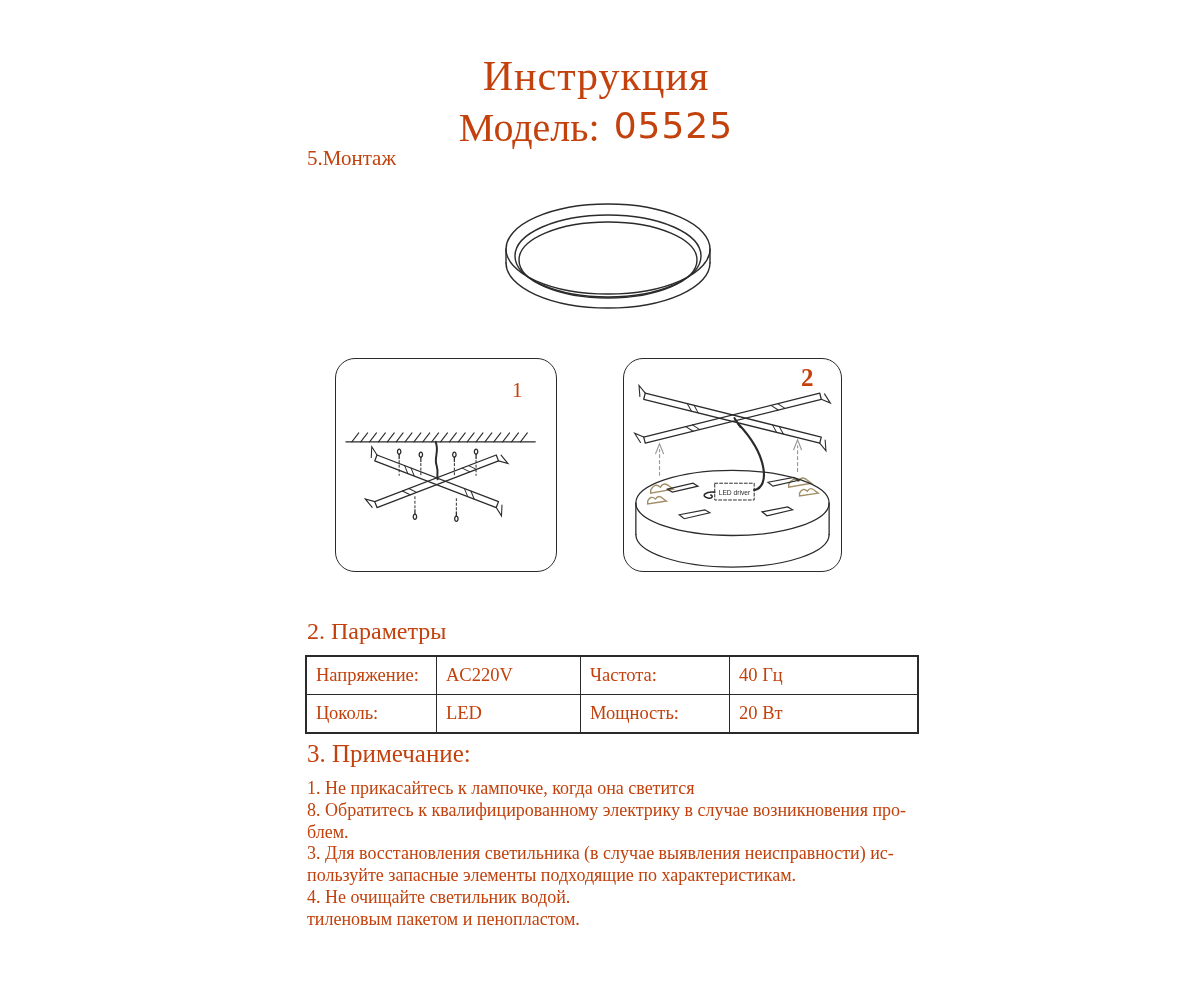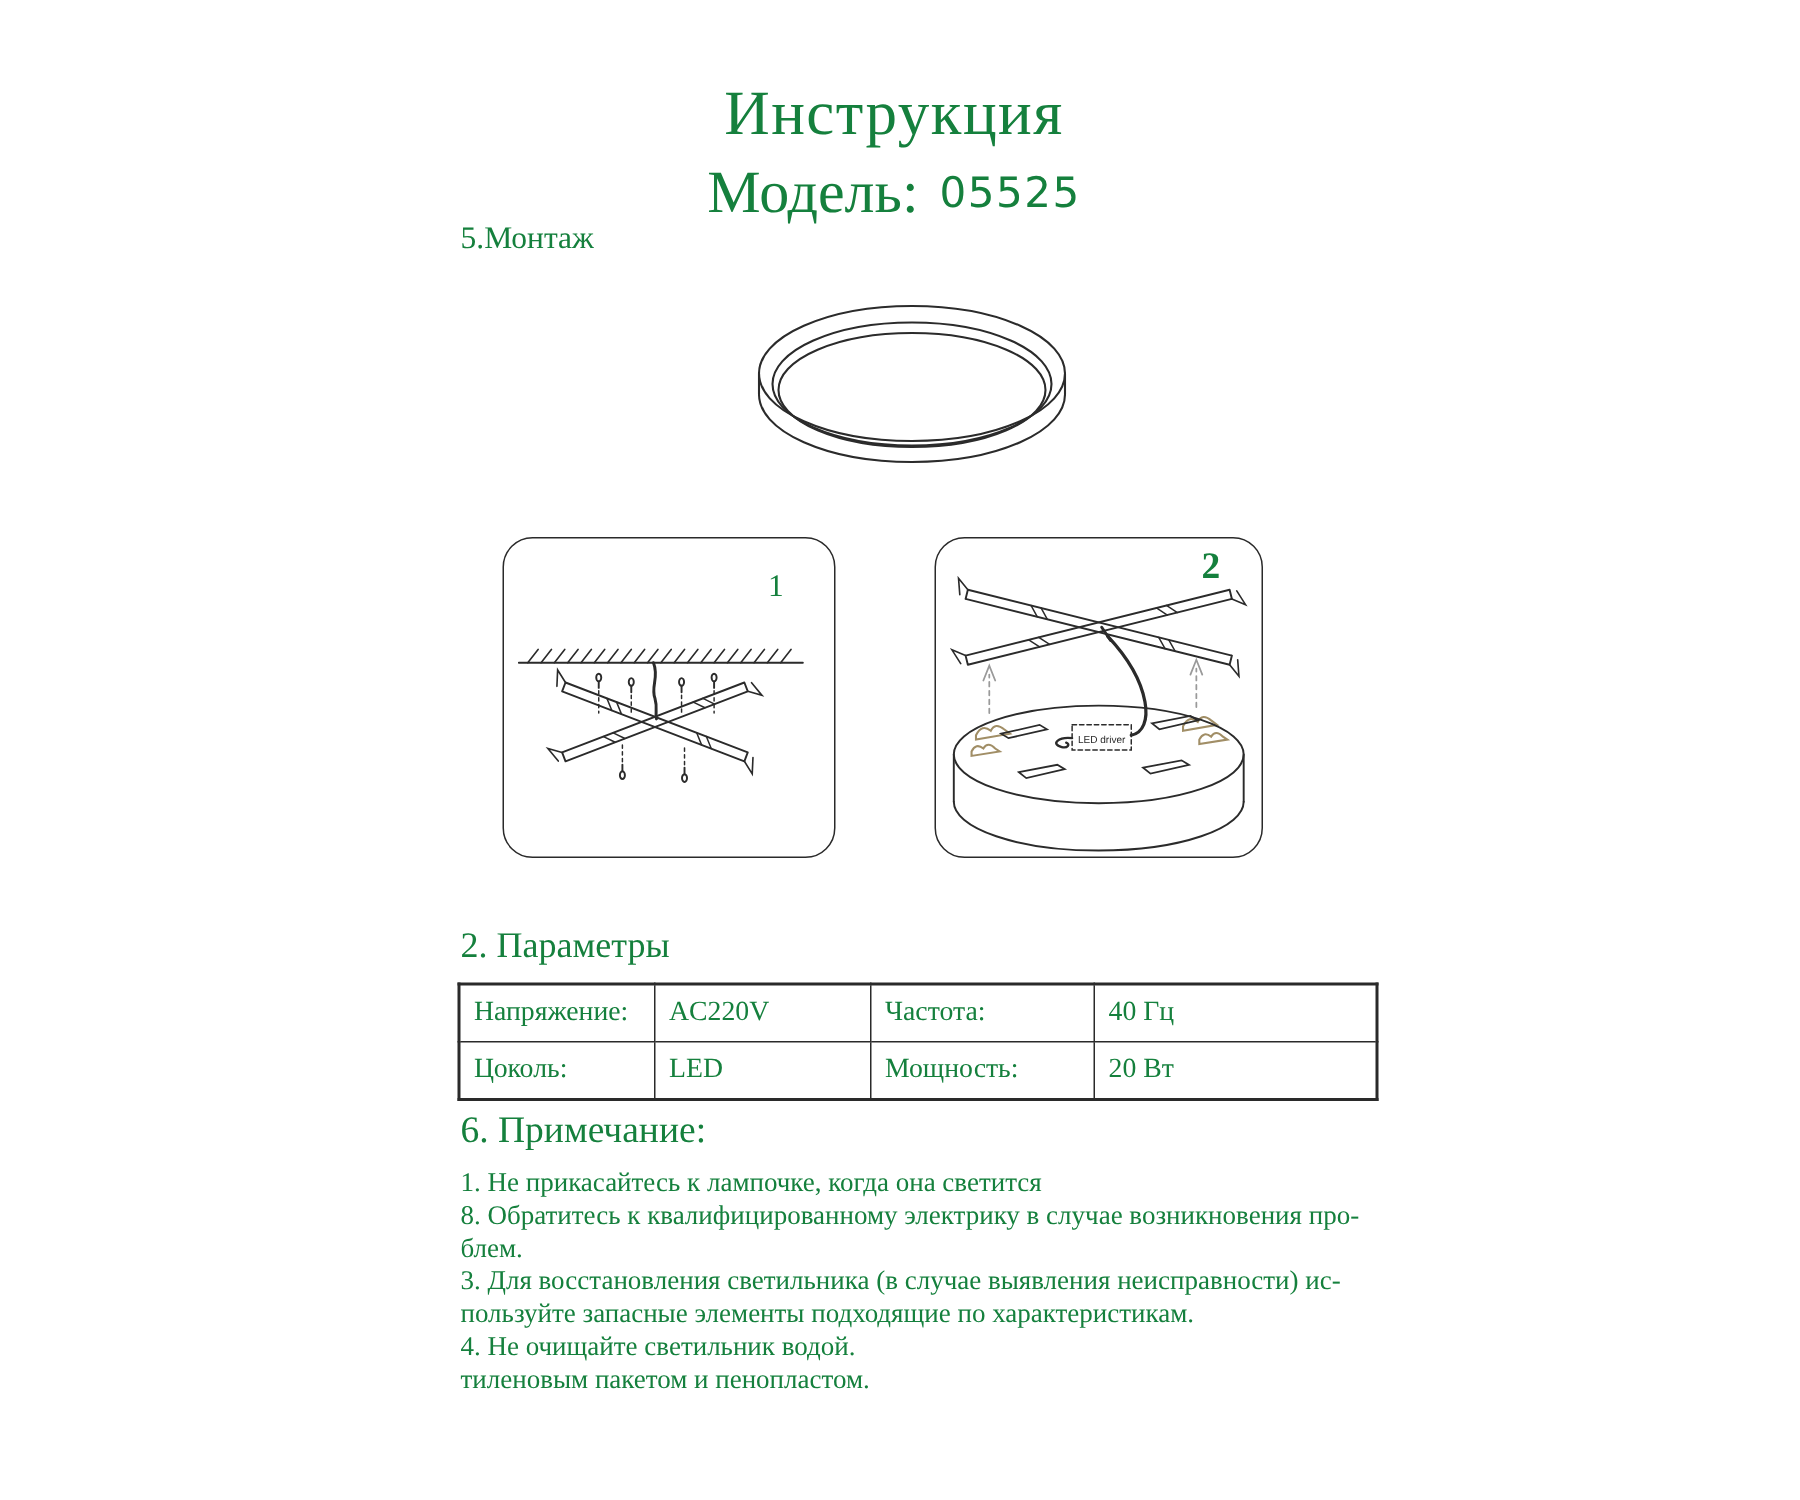--- a/index.html
+++ b/index.html
@@ -1,29 +1,29 @@
 <!DOCTYPE html>
 <html><head>
 <meta charset="utf-8">
 <style>
   html,body{margin:0;padding:0;background:#ffffff;}
   .page{
     position:relative;width:1200px;height:1000px;background:#ffffff;
-    font-family:"Liberation Serif", serif;color:#15803d;overflow:hidden;
+    font-family:"Liberation Serif", serif;color:#c2410c;overflow:hidden;
   }
   .doc-title{
     position:absolute;top:52px;left:0;width:1192px;text-align:center;
     font-size:42px;letter-spacing:1px;
   }
   .model-line{
     position:absolute;top:104px;left:0;width:1192px;text-align:center;
   }
   .model-label{font-size:40px;}
   .model-number{
-    font-family:"DejaVu Sans", sans-serif;font-size:28px;letter-spacing:1px;
+    font-family:"DejaVu Sans", sans-serif;font-size:36px;letter-spacing:1px;
     margin-left:10px;position:relative;top:-3px;
   }
   .h-montage{position:absolute;left:307px;top:146px;font-size:21px;}
   .lamp-figure{position:absolute;left:478px;top:192px;width:260px;height:145px;}
   .fig-box{
     position:absolute;width:222px;height:214px;border:1.6px solid #2a2a2a;
     border-radius:20px;box-sizing:border-box;
   }
   .fig-box-1{left:335px;top:358px;}
   .fig-box-2{left:623px;top:358px;width:219px;}
@@ -191,21 +191,21 @@
     </tr>
     <tr>
       <td class="col-n1">Цоколь:</td>
       <td class="col-v1">LED</td>
       <td class="col-n2">Мощность:</td>
       <td class="col-v2">20 Вт</td>
     </tr>
   </tbody>
     </table>
 
-  <div class="h-notes">6. Примечание:</div>
+  <div class="h-notes">3. Примечание:</div>
 
   <div class="notes">
     <div>1. Не прикасайтесь к лампочке, когда она светится</div>
     <div>8. Обратитесь к квалифицированному электрику в случае возникновения про-</div>
     <div>блем.</div>
     <div>3. Для восстановления светильника (в случае выявления неисправности) ис-</div>
     <div>пользуйте запасные элементы подходящие по характеристикам.</div>
     <div>4. Не очищайте светильник водой.</div>
     <div>тиленовым пакетом и пенопластом.</div>
   </div>

